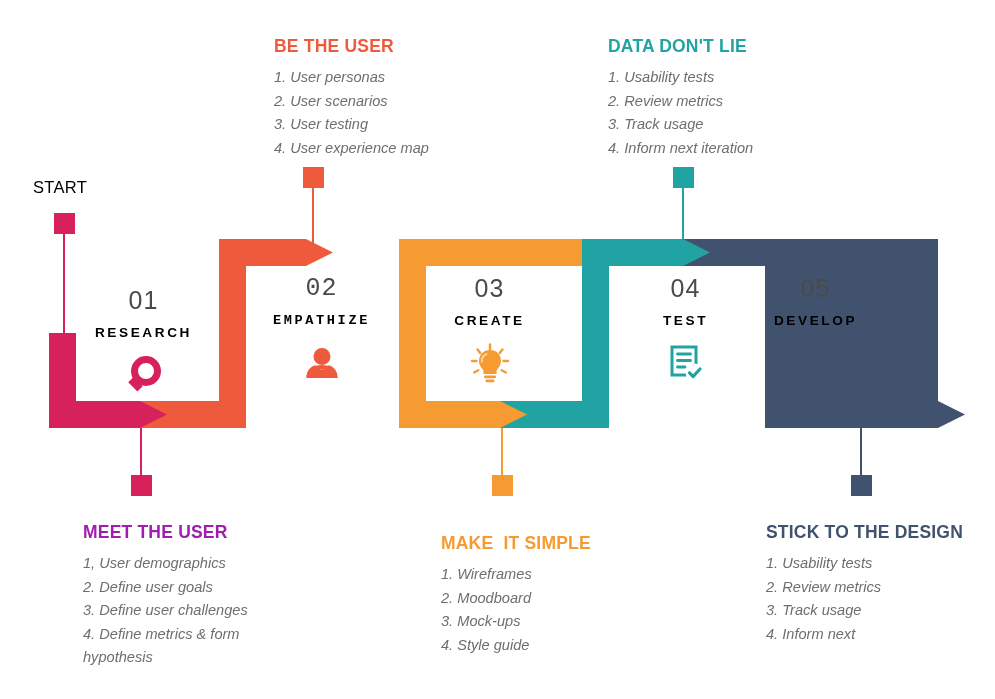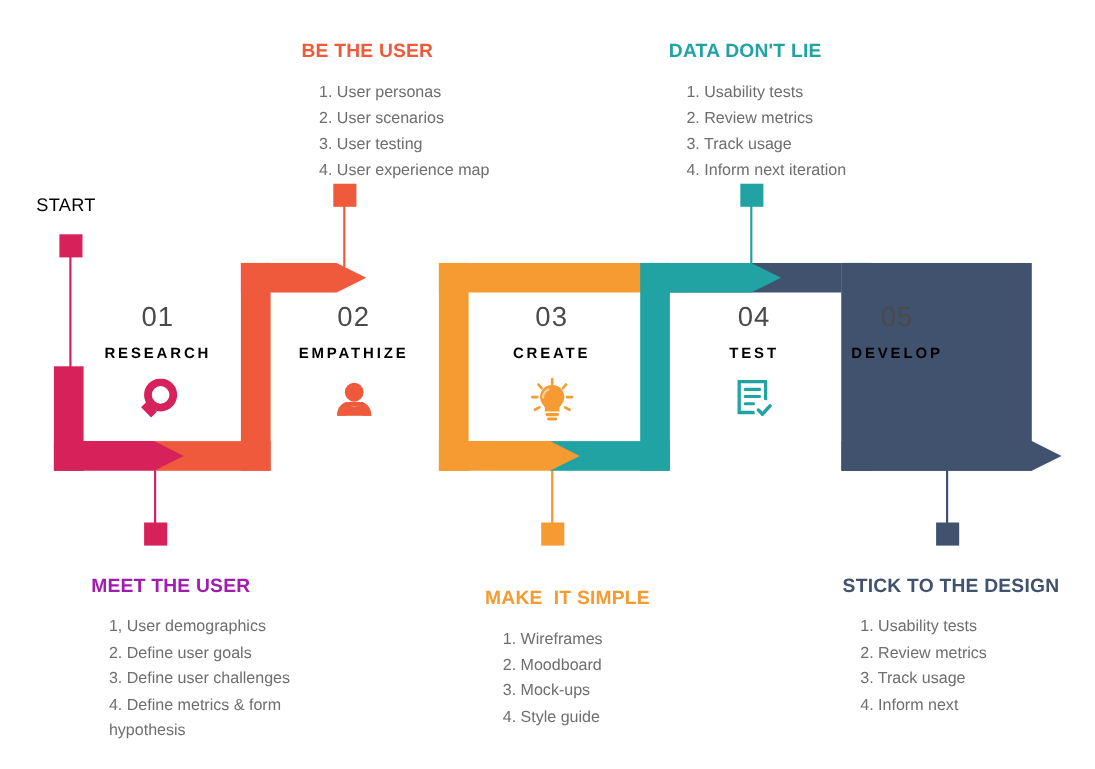--- a/index.html
+++ b/index.html
@@ -11,21 +11,21 @@
     position:relative;
   }
   #stage{position:absolute;left:0;top:0;width:995px;height:699px;}
   #ribbon{position:absolute;left:0;top:0;width:995px;height:699px;}
 
   .callout{position:absolute;}
   .callout-title{
     font-size:17.5px;font-weight:bold;letter-spacing:.2px;
     margin:0 0 9px 0;white-space:pre;
   }
-  .callout-list{list-style:none;margin:16px;padding:0;}
+  .callout-list{list-style:none;margin:0;padding:0;font-style:italic;}
   .callout-list li{
     font-size:14.6px;color:#6e6e6e;line-height:23.5px;
     white-space:pre-wrap;font-weight:400;
   }
 
   .step-label{position:absolute;text-align:center;}
   .step-num{
     font-size:25px;color:#4a4a4a;font-weight:400;letter-spacing:1px;
     line-height:1;
   }
@@ -80,45 +80,45 @@
     <path d="M 219 239 L 306 239 L 333 252.5 L 306 266 L 219 266 Z" fill="#F05A3C"></path>
     <rect x="219" y="239" width="27" height="189" fill="#F05A3C"></rect>
     <rect x="140" y="401" width="106" height="27" fill="#F05A3C"></rect>
 
     <rect x="49" y="333" width="27" height="95" fill="#D6215B"></rect>
     <path d="M 49 401 L 140 401 L 167 414.5 L 140 428 L 49 428 Z" fill="#D6215B"></path>
   </svg>
 
   <div class="start-label" style="left:33px;top:178px;">START</div>
 
-  <div class="step-label" style="left:86px;top:276px;width:115px;text-align:center;">
+  <div class="step-label" style="left:86px;top:288px;width:115px;text-align:center;">
     <div class="step-num">01</div>
     <div class="step-name">RESEARCH</div>
     <div class="step-icon">
       <svg width="40" height="40" viewBox="0 0 40 40">
         <circle cx="22" cy="15" r="11.5" fill="none" stroke="#D6215B" stroke-width="7"></circle>
         <rect x="5" y="24.5" width="13" height="7.5" fill="#D6215B" transform="rotate(45 11.5 28.2)"></rect>
       </svg>
     </div>
   </div>
 
-  <div class="step-label" style="left:264px;top:276px;width:115px;">
+  <div class="step-label" style="left:264px;top:276px;width:115px;font-family:Liberation Mono, monospace;">
     <div class="step-num">02</div>
     <div class="step-name">EMPATHIZE</div>
     <div class="step-icon">
       <svg width="40" height="40" viewBox="0 0 40 40">
         <circle cx="20" cy="12.5" r="8.5" fill="#F05A3C"></circle>
         <path d="M 4.5 34 C 4.5 24.5 12 21 20 21 C 28 21 35.5 24.5 35.5 34 Z" fill="#F05A3C"></path>
         <path d="M 12.5 22 C 15 26.5 25 26.5 27.5 22 L 27.5 34 L 12.5 34 Z" fill="#ffffff"></path>
         <path d="M 4.5 34 C 4.5 26 9 22.5 13.5 21.3 C 16 27 24 27 26.5 21.3 C 31 22.5 35.5 26 35.5 34 Z" fill="#F05A3C"></path>
       </svg>
     </div>
   </div>
 
-  <div class="step-label" style="left:444px;top:276px;width:115px;">
+  <div class="step-label" style="left:432px;top:276px;width:115px;">
     <div class="step-num">03</div>
     <div class="step-name">CREATE</div>
     <div class="step-icon">
       <svg width="42" height="42" viewBox="0 0 42 42">
         <g stroke="#F59B31" stroke-width="2.4" stroke-linecap="round">
           <line x1="21" y1="1.5" x2="21" y2="6"></line>
           <line x1="8.5" y1="6.5" x2="11.3" y2="10"></line>
           <line x1="33.5" y1="6.5" x2="30.7" y2="10"></line>
           <line x1="3" y1="18" x2="7.5" y2="18"></line>
           <line x1="39" y1="18" x2="34.5" y2="18"></line>

